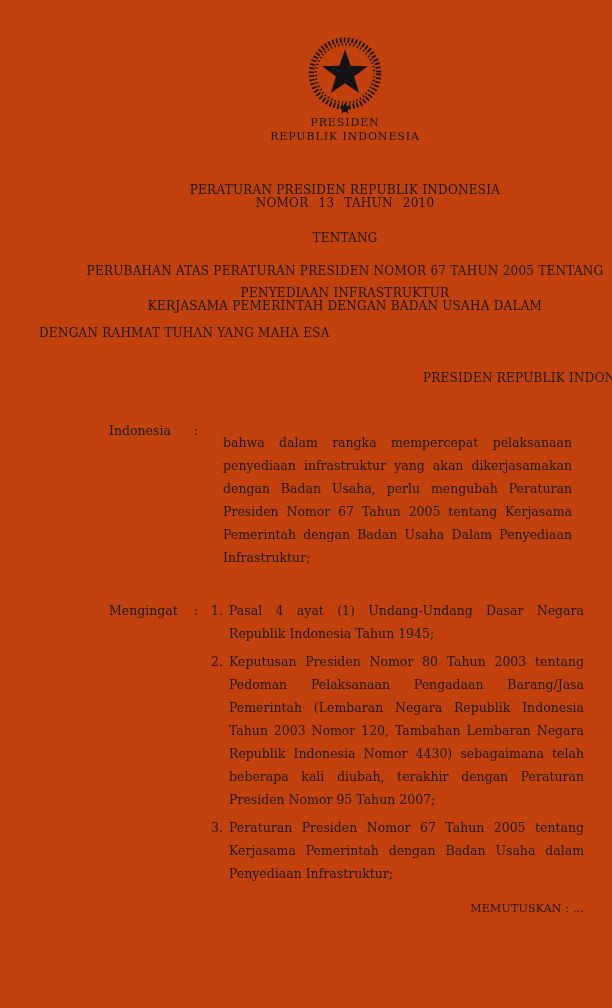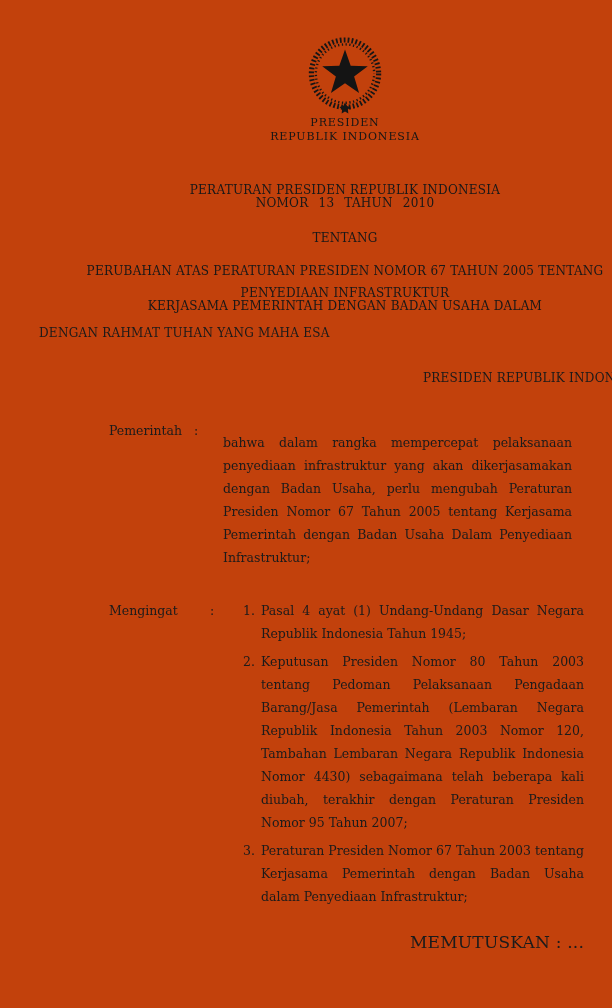--- a/index.html
+++ b/index.html
@@ -56,39 +56,39 @@
   .body-area {
     margin: 34px 67px 0 70px; 
     font-size: 12.5px;
     line-height: 23px;
     color: #1b1b1b;
   }
   .clause {
     display: flex;
     align-items: flex-start;
   }
-  .clause + .clause { margin-top: 18px; gap: 16px; }
+  .clause + .clause { margin-top: 18px; }
   .clause-label { width: 85px; flex: none; }
   .clause-colon { width: 17px; flex: none; }
   .clause-body  { flex: 1; min-width: 0; }
   .clause-body p {
     margin: 12px;
     text-align: justify;
   }
   .num-item {
     display: flex;
     align-items: flex-start;
   }
   .num-item + .num-item { margin-top: 5px; }
   .num-cell { width: 18px; flex: none; }
   .num-text { flex: 1; min-width: 0; text-align: justify; }
   .decision-line {
-    margin-top: 23px;
+    margin-top: 12px;
     text-align: right;
-    font-size: 17px;
+    font-size: 11px;
     letter-spacing: 0.2px;
   }
 </style>
 </head>
 <body>
 
 <div class="page">
 
   <div class="letterhead">
     <svg class="seal" viewBox="0 0 100 100" aria-hidden="true">
@@ -112,21 +112,21 @@
     <div class="t-line t6">PENYEDIAAN INFRASTRUKTUR</div>
     <div class="t-line t5">KERJASAMA PEMERINTAH DENGAN BADAN USAHA DALAM</div>
   </div>
 
   <div class="invocation">DENGAN RAHMAT TUHAN YANG MAHA ESA</div>
   <div class="issuer">PRESIDEN REPUBLIK INDONESIA,</div>
 
   <div class="body-area">
 
     <div class="clause">
-      <div class="clause-label">Pemerintah</div>
+      <div class="clause-label">Indonesia</div>
       <div class="clause-colon">:</div>
       <div class="clause-body">
         <p>bahwa dalam rangka mempercepat pelaksanaan penyediaan infrastruktur yang akan dikerjasamakan dengan Badan Usaha, perlu mengubah Peraturan Presiden Nomor 67 Tahun 2005 tentang Kerjasama Pemerintah dengan Badan Usaha Dalam Penyediaan Infrastruktur;</p>
       </div>
     </div>
 
     <div class="clause">
       <div class="clause-label">Mengingat</div>
       <div class="clause-colon">:</div>
       <div class="clause-body">
@@ -136,21 +136,21 @@
           <div class="num-text">Pasal 4 ayat (1) Undang-Undang Dasar Negara Republik Indonesia Tahun 1945;</div>
         </div>
 
         <div class="num-item">
           <div class="num-cell">2.</div>
           <div class="num-text">Keputusan Presiden Nomor 80 Tahun 2003 tentang Pedoman Pelaksanaan Pengadaan Barang/Jasa Pemerintah (Lembaran Negara Republik Indonesia Tahun 2003 Nomor 120, Tambahan Lembaran Negara Republik Indonesia Nomor 4430) sebagaimana telah beberapa kali diubah, terakhir dengan Peraturan Presiden Nomor 95 Tahun 2007;</div>
         </div>
 
         <div class="num-item">
           <div class="num-cell">3.</div>
-          <div class="num-text">Peraturan Presiden Nomor 67 Tahun 2003 tentang Kerjasama Pemerintah dengan Badan Usaha dalam Penyediaan Infrastruktur;</div>
+          <div class="num-text">Peraturan Presiden Nomor 67 Tahun 2005 tentang Kerjasama Pemerintah dengan Badan Usaha dalam Penyediaan Infrastruktur;</div>
         </div>
 
       </div>
     </div>
 
     <div class="decision-line">MEMUTUSKAN : ...</div>
 
   </div>
 
 </div>

